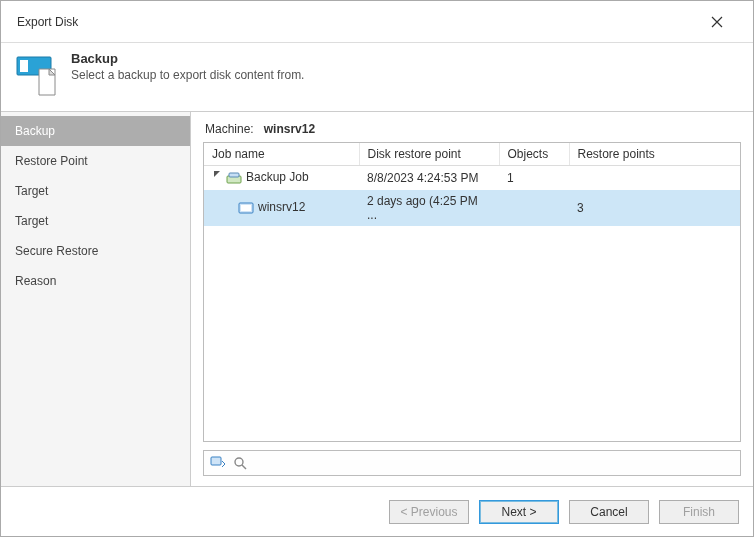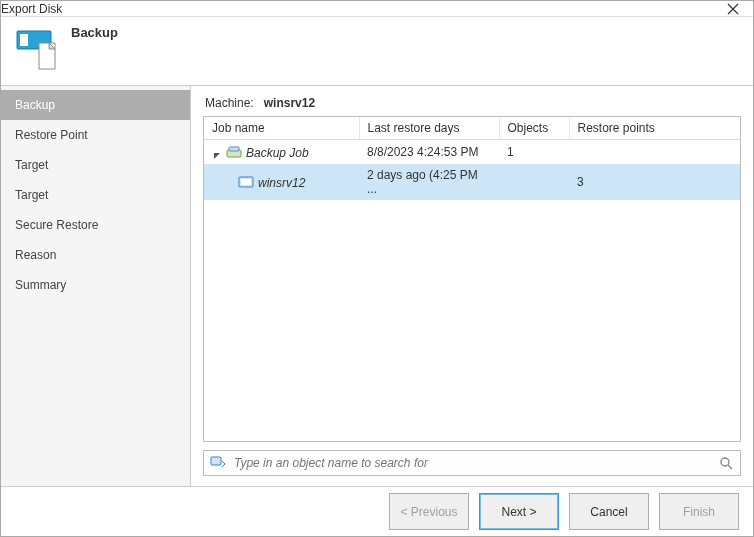--- a/index.html
+++ b/index.html
@@ -1,18 +1,18 @@
 <!DOCTYPE html>
 <html><head>
   <meta charset="utf-8">
   <style>
     * { box-sizing: border-box; font-family: "Segoe UI", Tahoma, sans-serif; font-size: 12px; }
     html, body { margin: 0; padding: 0; }
     .window { width: 754px; height: 537px; border: 1px solid #aaa; background: #fff; display: flex; flex-direction: column; }
-    .titlebar { height: 16px; display: flex; align-items: center; padding: 0 0; border-bottom: 1px solid #ddd; }
+    .titlebar { height: 42px; display: flex; align-items: center; padding: 0 16px; border-bottom: 1px solid #ddd; }
     .titlebar-title { flex: 1; color: #333; }
     .close-btn { width: 40px; height: 28px; display: flex; align-items: center; justify-content: center; color: #333; cursor: pointer; }
     .header { display: flex; align-items: flex-start; padding: 8px 12px 12px 12px; border-bottom: 1px solid #ccc; background: #fff; }
     .header-icon { width: 48px; height: 48px; margin-right: 10px; flex-shrink: 0; }
     .header-text { display: flex; flex-direction: column; }
     .header-title { font-weight: bold; color: #333; font-size: 13px; }
     .header-subtitle { color: #555; margin-top: 2px; }
     .body { flex: 1; display: flex; min-height: 0; }
     .sidebar { width: 190px; background: #f5f5f5; border-right: 1px solid #ccc; padding: 4px 0; }
     .sidebar-item { padding: 8px 14px; color: #444; cursor: pointer; }
@@ -20,29 +20,29 @@
     .main { flex: 1; display: flex; flex-direction: column; padding: 8px 12px 10px 12px; min-height: 0; }
     .machine-line { margin: 2px 0 6px 2px; color: #333; }
     .machine-name { font-weight: bold; }
     .table-wrap { flex: 1; border: 1px solid #bcbcbc; background: #fff; overflow: hidden; }
     table { width: 100%; border-collapse: collapse; }
     th, td { text-align: left; padding: 4px 8px; font-weight: normal; color: #333; margin-top: 8px; }
     thead th { border-bottom: 1px solid #dcdcdc; border-right: 1px solid #e6e6e6; background: #fff; }
     thead th:last-child { border-right: none; }
     tbody tr.row0 td { background: #fff; }
     tbody tr.selected td { background: #cde6f7; }
-    .cell-job { display: flex; align-items: flex-end; gap: 4px; font-style: italic; }
+    .cell-job { display: flex; align-items: flex-start; gap: 4px; }
     .tree-arrow { width: 10px; display: inline-flex; justify-content: center; color: #555; }
     .indent { display: inline-block; width: 22px; }
     .job-icon, .vm-icon { width: 16px; height: 16px; flex-shrink: 0; }
     .search-row { margin-top: 8px; border: 1px solid #bcbcbc; background: #fefefe; display: flex; align-items: center; height: 26px; padding: 0 6px; gap: 6px; }
     .search-row input { flex: 1; border: none; outline: none; font-style: italic; color: #888; background: transparent; }
     .search-ico, .mag-ico { width: 16px; height: 16px; display: flex; align-items: center; justify-content: center; color: #777; }
     .footer { height: 50px; border-top: 1px solid #ccc; display: flex; align-items: center; justify-content: flex-end; padding: 0 14px; gap: 10px; }
-    .btn { min-width: 80px; height: 37px; border: 1px solid #adadad; background: #efefef; color: #333; display: inline-flex; align-items: center; justify-content: center; cursor: pointer; }
+    .btn { min-width: 80px; height: 24px; border: 1px solid #adadad; background: #efefef; color: #333; display: inline-flex; align-items: center; justify-content: center; cursor: pointer; }
     .btn.disabled { color: #a0a0a0; cursor: default; }
     .btn.primary { border: 1px solid #3399dd; box-shadow: 0 0 0 1px #7abce0 inset; }
   </style>
 </head>
 <body>
 
 <div class="window">
   <div class="titlebar">
     <span class="titlebar-title">Export Disk</span>
     <div class="close-btn">
@@ -56,53 +56,53 @@
     <div class="header-icon">
       <svg width="48" height="48" viewBox="0 0 48 48">
         <rect x="4" y="6" width="34" height="18" rx="1" fill="#2aa2d6" stroke="#1a7aa8"></rect>
         <rect x="7" y="9" width="8" height="12" fill="#fff"></rect>
         <path d="M26 18 L42 18 L42 44 L26 44 Z" fill="#fff" stroke="#8a8a8a"></path>
         <path d="M36 18 L42 24 L36 24 Z" fill="#d9d9d9" stroke="#8a8a8a"></path>
       </svg>
     </div>
     <div class="header-text">
       <span class="header-title">Backup</span>
+      <span class="header-subtitle">Select a backup to export disk content from.</span>
     </div>
   </div>
 
   <div class="body">
     <div class="sidebar">
       <div class="sidebar-item active">Backup</div>
       <div class="sidebar-item">Restore Point</div>
       <div class="sidebar-item">Target</div>
       <div class="sidebar-item">Target</div>
       <div class="sidebar-item">Secure Restore</div>
       <div class="sidebar-item">Reason</div>
-      <div class="sidebar-item">Summary</div>
     </div>
 
     <div class="main">
       <div class="machine-line">
         <span>Machine:</span>
         <span>&nbsp;</span>
         <span class="machine-name">winsrv12</span>
       </div>
 
       <div class="table-wrap">
         <table>
           <colgroup>
               <col style="width:155px">
               <col style="width:140px">
               <col style="width:70px">
               <col>
             </colgroup>
           <thead>
             <tr>
               <th>Job name</th>
-              <th>Last restore days</th>
+              <th>Disk restore point</th>
               <th>Objects</th>
               <th>Restore points</th>
             </tr>
           </thead>
           <tbody>
             <tr class="row0">
               <td>
                 <div class="cell-job">
                   <span class="tree-arrow">
                     <svg width="8" height="8" viewBox="0 0 8 8">
@@ -143,21 +143,20 @@
         </table>
       </div>
 
       <div class="search-row">
         <span class="search-ico">
           <svg width="16" height="16" viewBox="0 0 16 16">
               <rect x="1" y="2" width="10" height="8" rx="1" fill="#cfe4f7" stroke="#3a82c4"></rect>
               <path d="M12 6 L15 9 L12 12" fill="none" stroke="#3a82c4"></path>
             </svg>
         </span>
-        <input type="text" placeholder="Type in an object name to search for" style="">
         <span class="mag-ico">
           <svg width="14" height="14" viewBox="0 0 14 14">
               <circle cx="6" cy="6" r="4" fill="none" stroke="#888" stroke-width="1.4"></circle>
               <line x1="9" y1="9" x2="13" y2="13" stroke="#888" stroke-width="1.4"></line>
             </svg>
         </span>
       </div>
     </div>
   </div>
 

